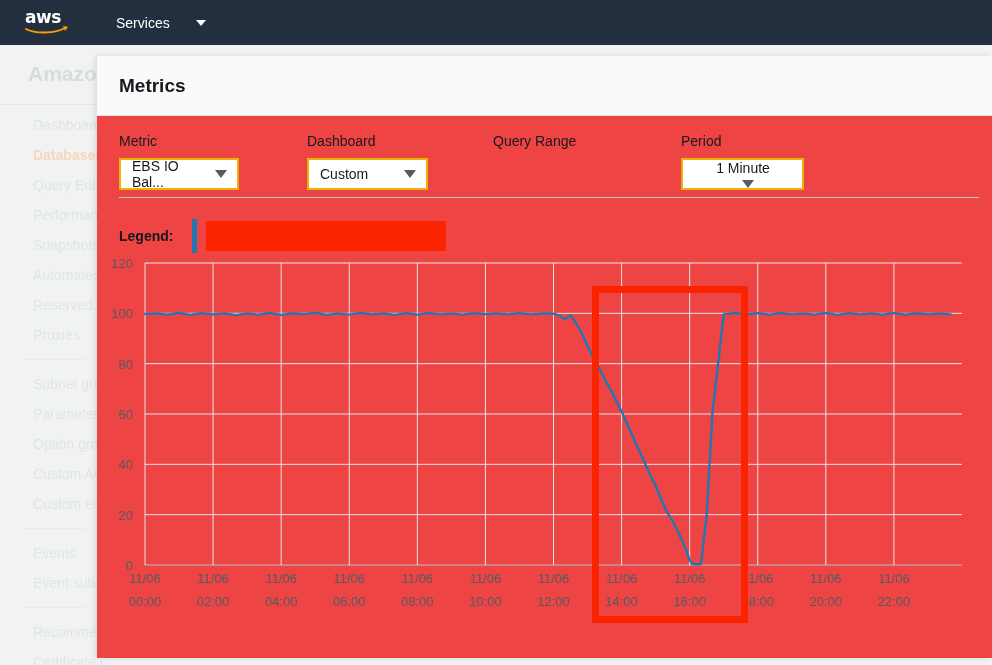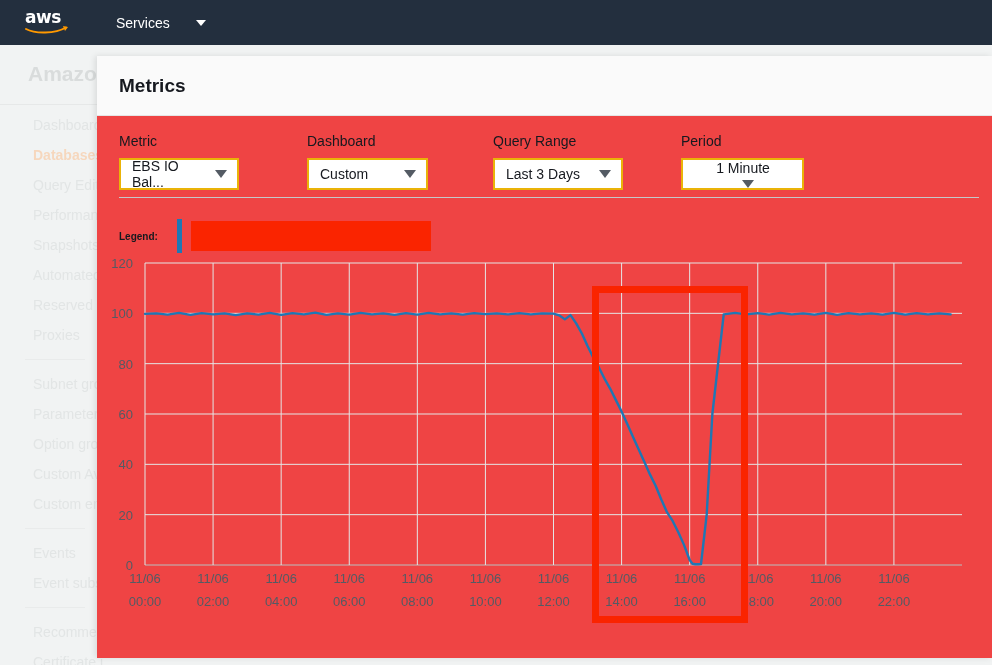--- a/index.html
+++ b/index.html
@@ -82,21 +82,21 @@
   #ctrl-timerange .select-box{width:130px;}
   #ctrl-period{width:160px;}
   #ctrl-period .select-box{width:123px;flex-direction:column;}
   #ctrl-divider{
     position:absolute;left:119px;top:197px;width:860px;height:1px;background:#c4c8c9;
   }
   
   #legend-row{
     position:absolute;left:119px;top:219px;display:flex;align-items:center;
   }
-  #legend-label{font-size:10px;font-weight:bold;color:#16191f;}
+  #legend-label{font-size:14px;font-weight:bold;color:#16191f;}
   #legend-swatch{
     width:5px;height:34px;background:#1f77b4;margin-left:19px;
   }
   #legend-redaction{
     width:240px;height:30px;background:#fa2400;margin-left:9px;
   }
   
   #chart-wrap{position:absolute;left:0;top:0;width:992px;height:665px;pointer-events:none;}
   #chart-svg{position:absolute;left:0;top:0;}
   
@@ -164,24 +164,20 @@
     </div>
     <div class="ctrl" id="ctrl-statistic">
       <div class="ctrl-label">Dashboard</div>
       <div class="select-box">
         <span>Custom</span>
         <span class="select-caret"></span>
       </div>
     </div>
     <div class="ctrl" id="ctrl-timerange">
       <div class="ctrl-label">Query Range</div>
-      <div class="select-box">
-        <span>Last 3 Days</span>
-        <span class="select-caret"></span>
-      </div>
     </div>
     <div class="ctrl" id="ctrl-period">
       <div class="ctrl-label">Period</div>
       <div class="select-box">
         <span>1 Minute</span>
         <span class="select-caret"></span>
       </div>
     </div>
   </div>
 </div>

